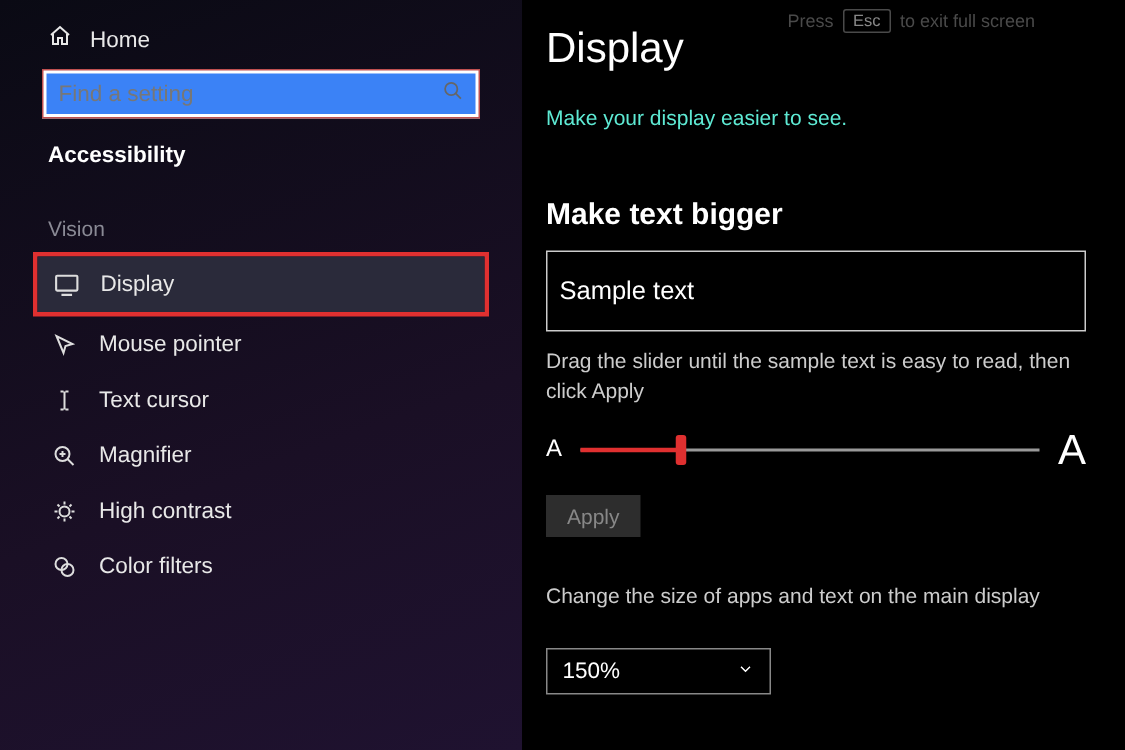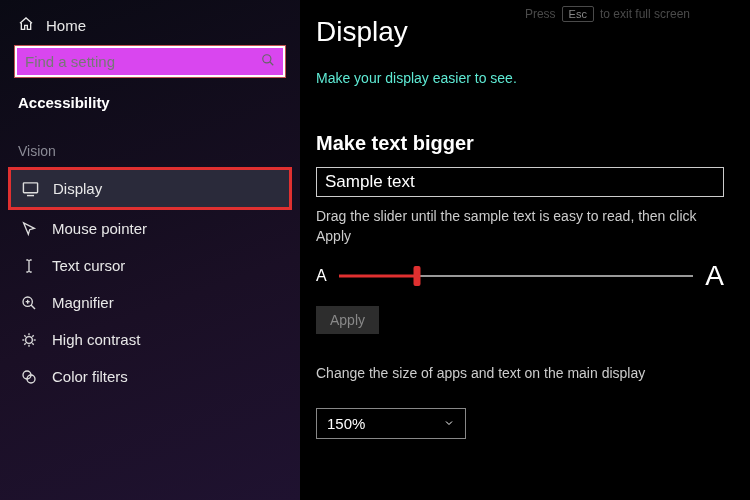--- a/index.html
+++ b/index.html
@@ -6,22 +6,22 @@
   body {
     width: 750px;
     height: 500px;
     background: #000;
     color: #fff;
     font-family: "Segoe UI", sans-serif;
     overflow: hidden;
     display: flex;
   }
   .sidebar {
-    width: 300px;
-    padding: 12px 10px;
+    width: 348px;
+    padding: 12px 24px;
     background: linear-gradient(160deg, #0a0a14 0%, #1a0f25 60%, #1f1230 100%);
     display: flex;
     flex-direction: column;
   }
   .home {
     display: flex;
     align-items: center;
     gap: 12px;
     padding: 4px 8px 10px 8px;
     color: #e8e8e8;
@@ -31,21 +31,21 @@
     border: 1px solid #c05050;
     padding: 2px;
     margin: 0 4px 14px 4px;
     position: relative;
     background: #fff;
   }
   .search-input {
     width: 100%;
     border: none;
     outline: none;
-    background: #d946ef;
+    background: #3b82f6;
     color: #222;
     font-size: 15px;
     padding: 5px 30px 5px 8px;
   }
   .search-input::placeholder { color: #777; }
   .search-icon {
     position: absolute;
     right: 10px;
     top: 50%;
     transform: translateY(-50%);
@@ -113,21 +113,21 @@
     margin-bottom: 46px;
   }
   h2.section {
     font-weight: 700;
     font-size: 20px;
     margin-bottom: 12px;
     color: #fff;
   }
   .sample-box {
     border: 1px solid #ccc;
-    padding: 4px 8px;
+    padding: 16px 8px;
     font-size: 17px;
     color: #fff;
     margin-bottom: 10px;
   }
   .desc {
     color: #ccc;
     font-size: 14px;
     line-height: 1.4;
     margin-bottom: 14px;
   }

